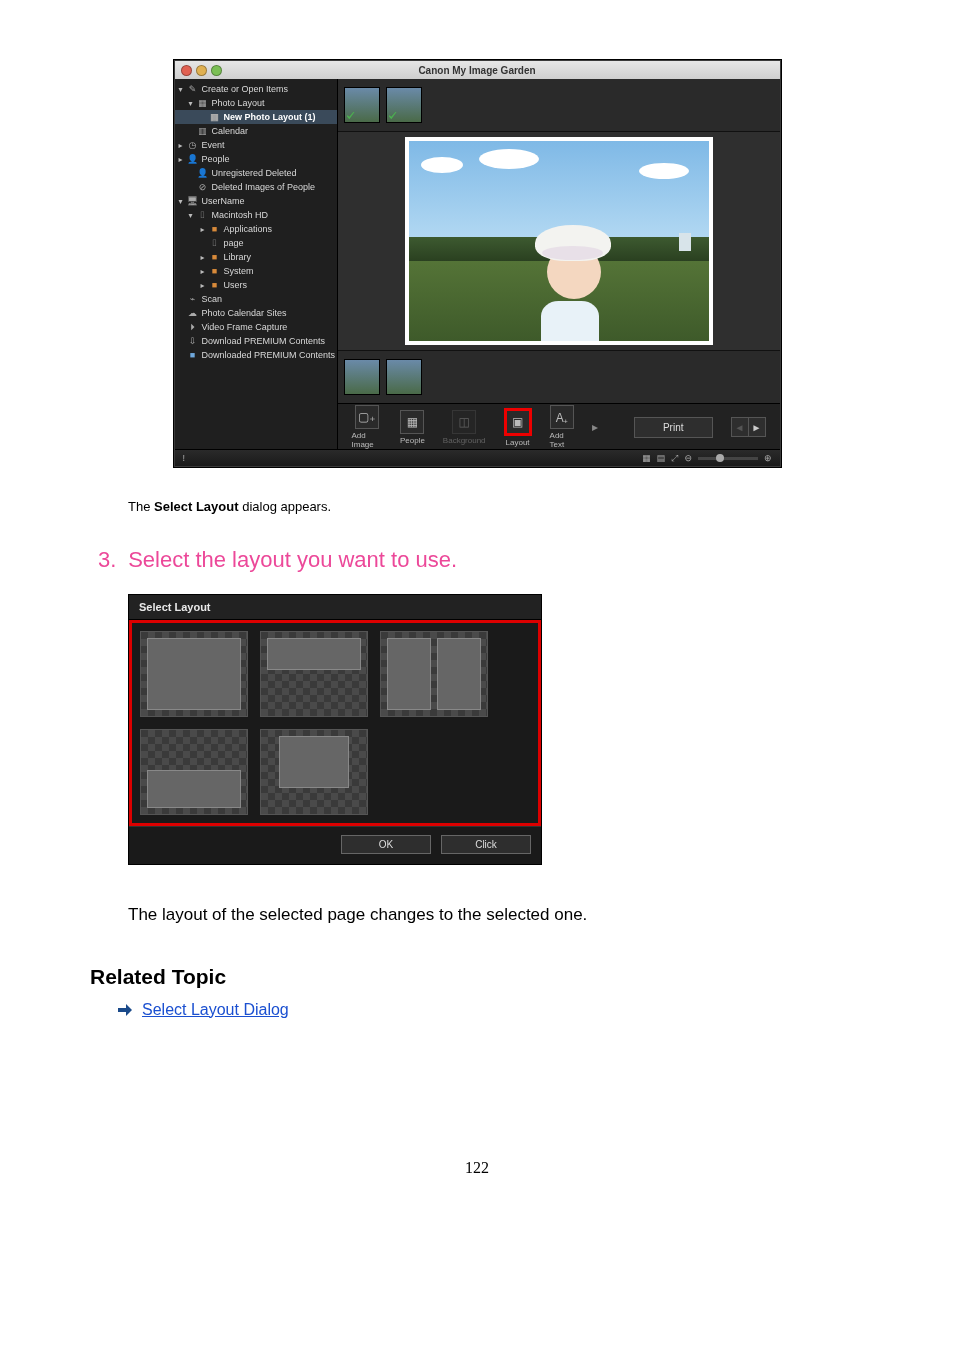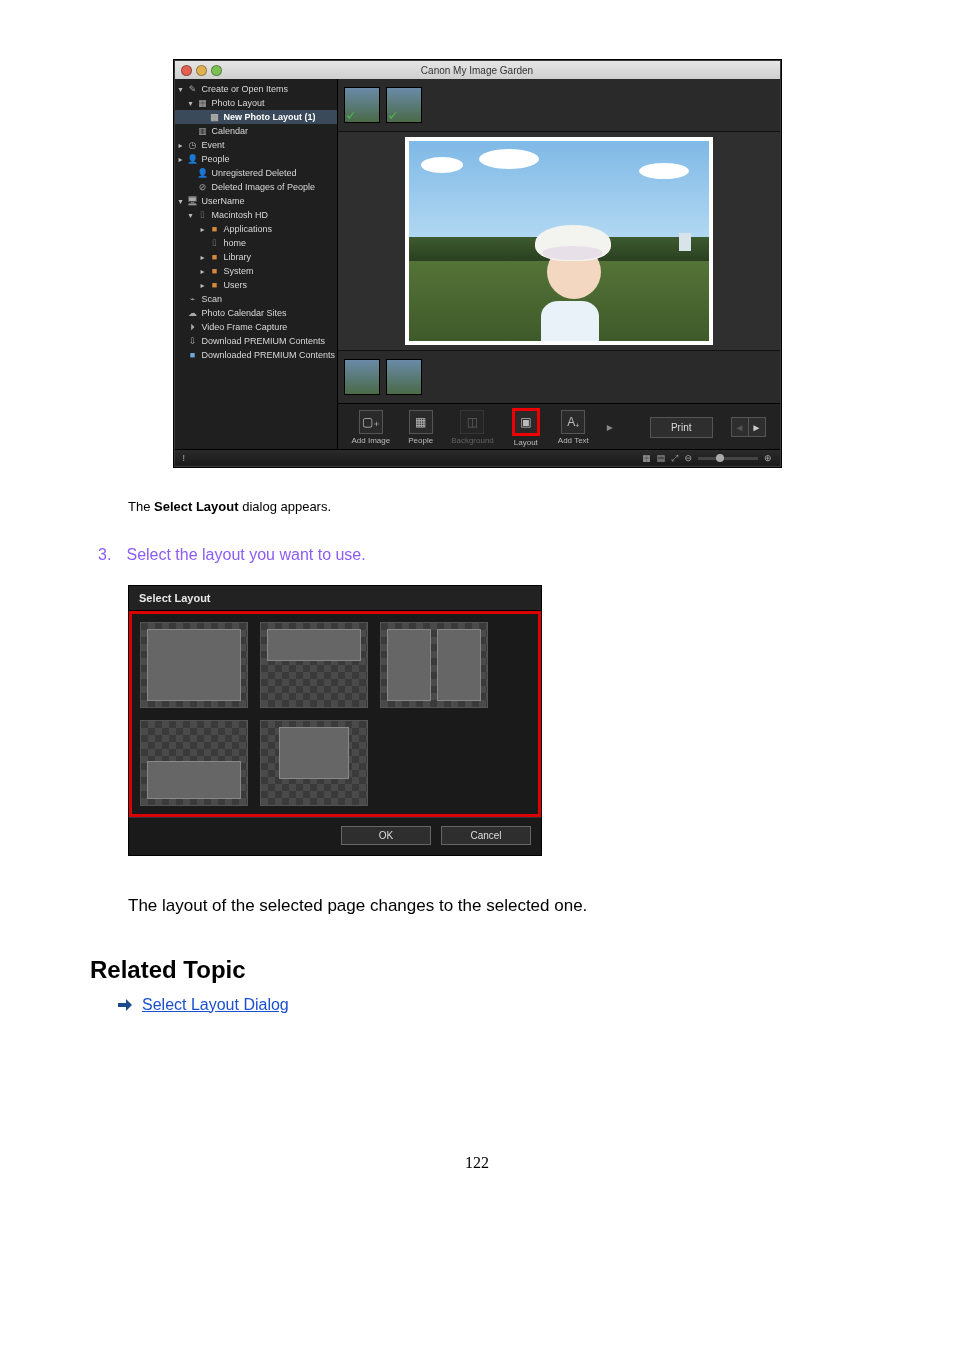--- a/index.html
+++ b/index.html
@@ -44,20 +44,21 @@
   }
   .tl { width: 9px; height: 9px; border-radius: 50%; border: 0.5px solid rgba(0,0,0,0.3);}
   .tl.red { background: #e06152; }
   .tl.yellow { background: #e0b152; }
   .tl.green { background: #7bbf55; }
   .title-text {
     position: absolute;
     left: 0; right: 0;
     text-align: center;
     font-size: 10px;
+    font-weight: bold;
   }
   .app-body {
     display: flex;
     height: calc(100% - 18px - 16px);
   }
   .sidebar {
     width: 162px;
     background: #1f1f1f;
     border-right: 1px solid #000;
     padding: 3px 0;
@@ -209,21 +210,21 @@
   .tool-btn .ticon2 {
     width:22px; height:22px; border:1px solid #555;
     display:flex; align-items:center; justify-content:center;
     font-size:12px; background:#2a2a2a;
   }
   .tool-btn.highlight .ticon2 { border:3px solid #e00; }
   .toolbar-sep { width:6px; text-align:center; color:#888; font-size:12px; }
   .toolbar-spacer { flex:1; }
   .print-btn {
     background:#2e2e2e; border:1px solid #555; color:#ddd;
-    padding:4px 20px; font-size:10px;
+    padding:4px 28px; font-size:10px;
   }
   .nav-arrows {
     display:flex; border:1px solid #555;
   }
   .nav-arrows span {
     width:16px; height:18px; display:flex; align-items:center; justify-content:center;
     background:#2e2e2e; font-size:10px;
   }
   .nav-arrows span + span { border-left:1px solid #555; }
   .nav-arrows span.dis { color:#555; }
@@ -247,23 +248,23 @@
 
   
   .doc-para {
     margin: 0 0 26px 128px;
     color: #000;
     font-size: 13px;
     line-height: 1.5;
   }
   .step-line {
     margin: 0 8px 18px 98px;
-    font-size: 16px;
+    font-size: 22px;
     line-height: 1.5;
-    color:#8b5cf6;
+    color:#ec4899;
   }
   .step-line .num { display:inline-block; width:24px; }
   .sub-para {
     margin: 18px 0 40px 128px;
     font-size: 17px;
     color:#000;
   }
 
   
   .dialog {
@@ -308,21 +309,21 @@
   }
   .dlg-btn {
     min-width:60px; padding:3px 14px;
     background:#2e2e2e; border:1px solid #666; color:#ddd;
     font-size:10px; text-align:center;
   }
 
   
   .related-heading {
     margin: 0 0 12px 90px;
-    font-size: 24px;
+    font-size: 21px;
     font-weight: bold;
   }
   .related-row {
     margin-left: 118px;
     display:flex; align-items:center; gap:10px;
     font-size:16px;
   }
   .arrow-icon {
     width:14px; height:12px;
     display:inline-block;
@@ -416,21 +417,21 @@
             <span>Macintosh HD</span>
           </div>
           <div class="tree-item ind2">
             <span class="arrow">▸</span>
             <span class="ticon folder-orange">■</span>
             <span>Applications</span>
           </div>
           <div class="tree-item ind2">
             <span class="arrow"></span>
             <span class="ticon icon-grey">⌷</span>
-            <span>home</span>
+            <span>page</span>
           </div>
           <div class="tree-item ind2">
             <span class="arrow">▸</span>
             <span class="ticon folder-orange">■</span>
             <span>Library</span>
           </div>
           <div class="tree-item ind2">
             <span class="arrow">▸</span>
             <span class="ticon folder-orange">■</span>
             <span>System</span>
@@ -559,21 +560,21 @@
         <div class="layout-thumb">
           <div class="lt-inset" style="left:6px;top:40px;right:6px;bottom:6px;"></div>
         </div>
         <div class="layout-thumb">
           <div class="lt-inset" style="left:18px;top:6px;width:68px;height:50px;"></div>
         </div>
       </div>
     </div>
     <div class="dialog-footer">
       <div class="dlg-btn">OK</div>
-      <div class="dlg-btn">Cancel</div>
+      <div class="dlg-btn">Click</div>
     </div>
   </div>
 
   <p class="sub-para">The layout of the selected page changes to the selected one.</p>
 
   <h2 class="related-heading">Related Topic</h2>
   <div class="related-row">
     <span class="arrow-icon"></span>
     <a href="#" class="related-link">Select Layout Dialog</a>
   </div>

